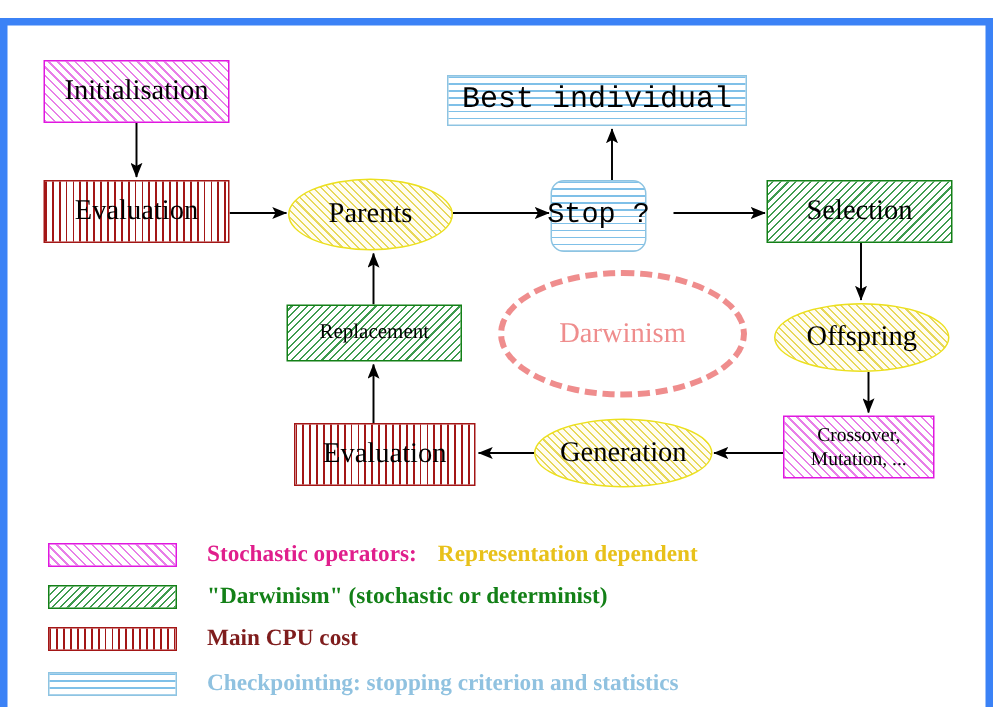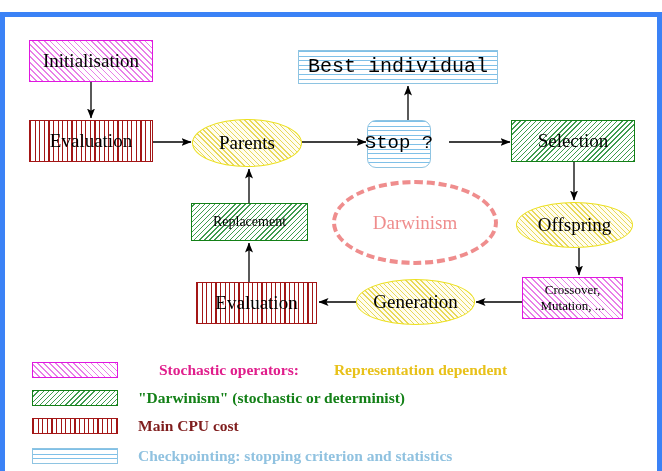--- a/index.html
+++ b/index.html
@@ -214,21 +214,21 @@
   <div class="node fill-green" style="left:186px; top:186px; width:117px; height:38px; font-size:14px;">
     <span class="lbl">Replacement</span>
   </div>
 
   <div class="dashed-ellipse" style="left:327px; top:163px; width:166px; height:85px; font-size:19px;">
     <span>Darwinism</span>
   </div>
 
   <div id="legend">
 
-    <div class="legend-row" style="top:6px;gap:21px;">
+    <div class="legend-row" style="top:6px;">
       <span class="swatch fill-magenta"></span>
       <span class="legend-text lt-magenta">Stochastic operators:</span>
       <span class="legend-text lt-gold" style="margin-left:14px;">Representation dependent</span>
     </div>
 
     <div class="legend-row" style="top:34px;">
       <span class="swatch fill-green"></span>
       <span class="legend-text lt-green">"Darwinism" (stochastic or determinist)</span>
     </div>
 

